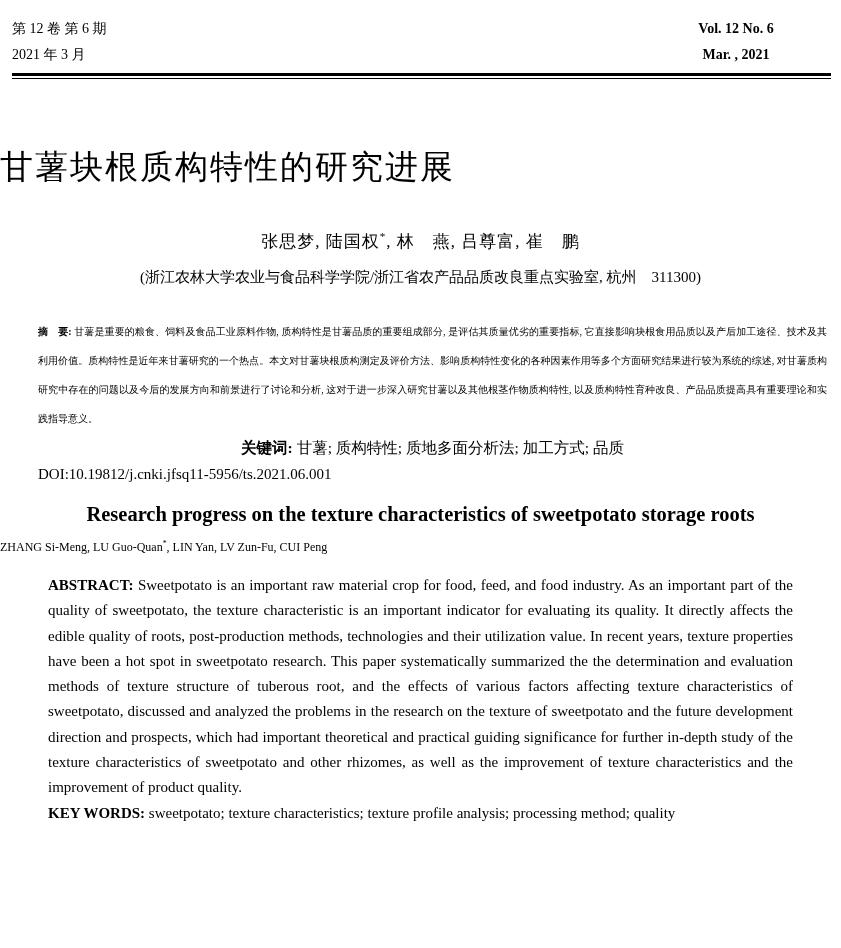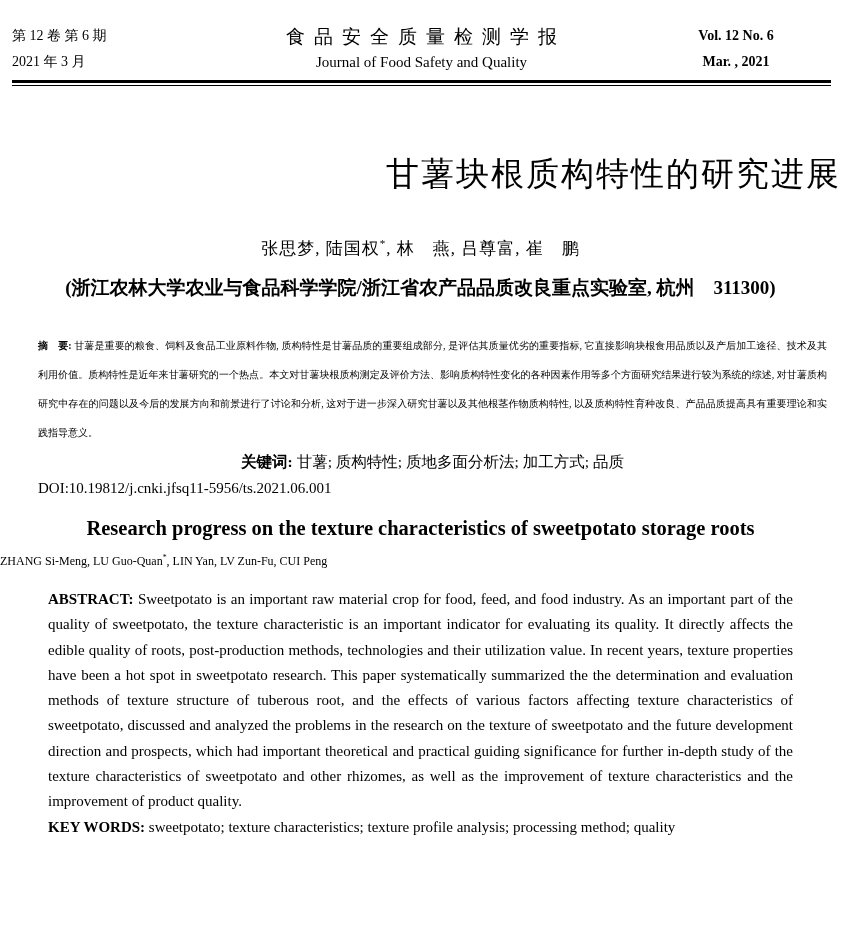--- a/index.html
+++ b/index.html
@@ -2,34 +2,34 @@
 <html><head>
 <meta charset="utf-8">
 <style>
   html,body { margin:0; padding:0; background:#ffffff; }
   .page {
     width:841px; height:948px; box-sizing:border-box; overflow:hidden;
     background:#ffffff; color:#000;
     font-family:"Liberation Serif","DejaVu Serif",serif;
   }
   
-  .header { display:flex; justify-content:space-between; align-items:flex-start; padding:23px 10px 0 12px; }
+  .header { display:flex; justify-content:space-between; align-items:flex-start; padding:16px 10px 0 12px; }
   .hcol { line-height:26px; font-size:14px; }
   .hleft  { width:190px; text-align:left; }
   .hcenter{ flex:1; text-align:center; }
   .hright { width:190px; text-align:center;font-weight:bold; }
   .journal-cn { font-size:19px; letter-spacing:9px; margin-right:-9px; line-height:27px; }
   .journal-en { font-size:15px; line-height:25px; }
   .rule { margin:5px 10px 0 12px; height:2px; border-top:3px solid #000; border-bottom:1px solid #000; }
 
   
-  .title-cn  { margin-top:66px; text-align:right; font-size:33px; letter-spacing:2px; font-weight:normal;padding-left:45px; }
+  .title-cn  { margin-top:66px; text-align:left; font-size:33px; letter-spacing:2px; font-weight:normal; }
   .authors-cn{ margin-top:40px; text-align:center; font-size:17px; letter-spacing:1px; }
   .authors-cn sup, .authors-en sup { font-size:0.65em; }
-  .affil-cn  { margin-top:15px; text-align:center; font-size:19px;font-weight:bold; }
+  .affil-cn  { margin-top:15px; text-align:center; font-size:15px; }
 
   .abstract-cn { margin:30px 14px 0 38px; font-size:10px; line-height:29px; text-align:justify; }
   .kw-cn  { margin:1px 14px 0 38px; font-size:15.5px; line-height:27px;text-align:center; }
   .doi    { margin:0 14px 0 38px; font-size:15px; line-height:26px; }
 
   
   .title-en  { margin-top:16px; text-align:center; font-size:20.5px; font-weight:bold; }
   .authors-en{ margin-top:13px; font-size:12px; }
   .affil-en  { margin:10px auto 0; max-width:710px; text-align:center; font-style:italic; font-size:14.5px; line-height:26px; }
 
@@ -40,24 +40,20 @@
 </style>
 </head>
 <body>
 
 <div class="page">
 
   <div class="header">
     <div class="hcol hleft">
       <div>第 12 卷 第 6 期</div>
       <div>2021 年 3 月</div>
-    </div>
-    <div class="hcol hcenter">
-      <div class="journal-cn">食品安全质量检测学报</div>
-      <div class="journal-en">Journal of Food Safety and Quality</div>
     </div>
     <div class="hcol hright">
       <div>Vol. 12 No. 6</div>
       <div>Mar. , 2021</div>
     </div>
   </div>
 
   <div class="rule"></div>
 
   <div class="title-cn">甘薯块根质构特性的研究进展</div>

